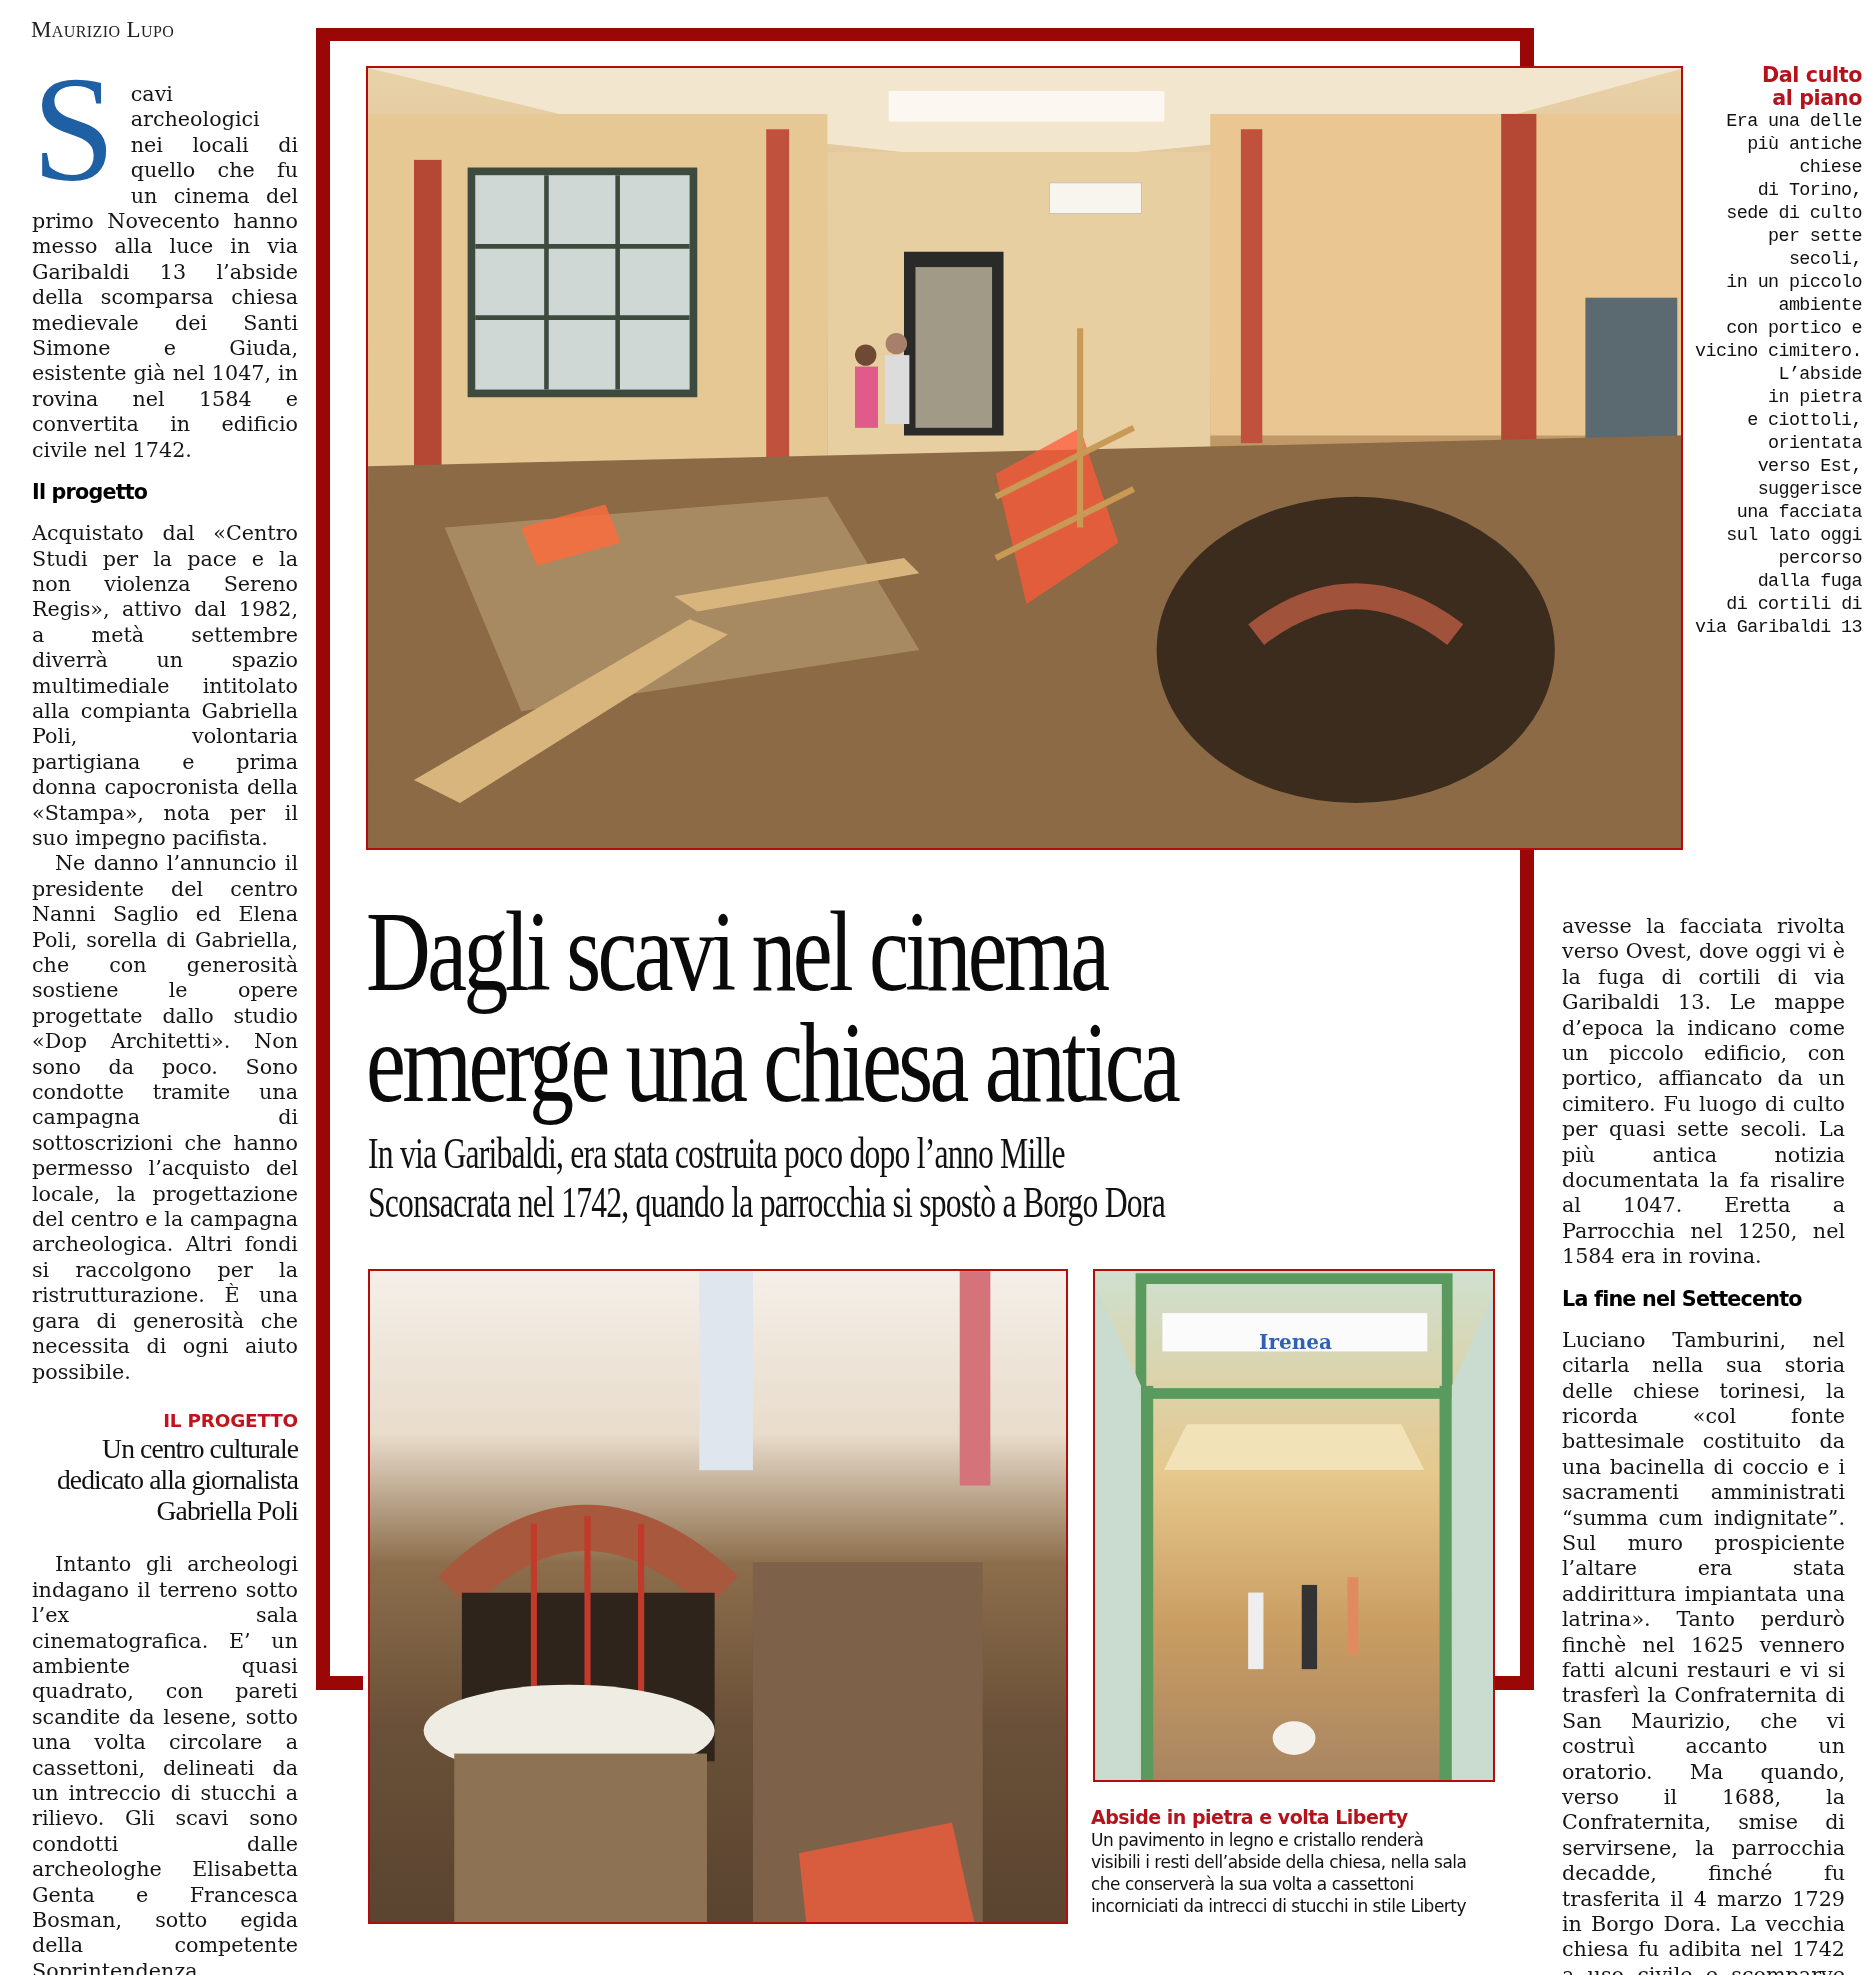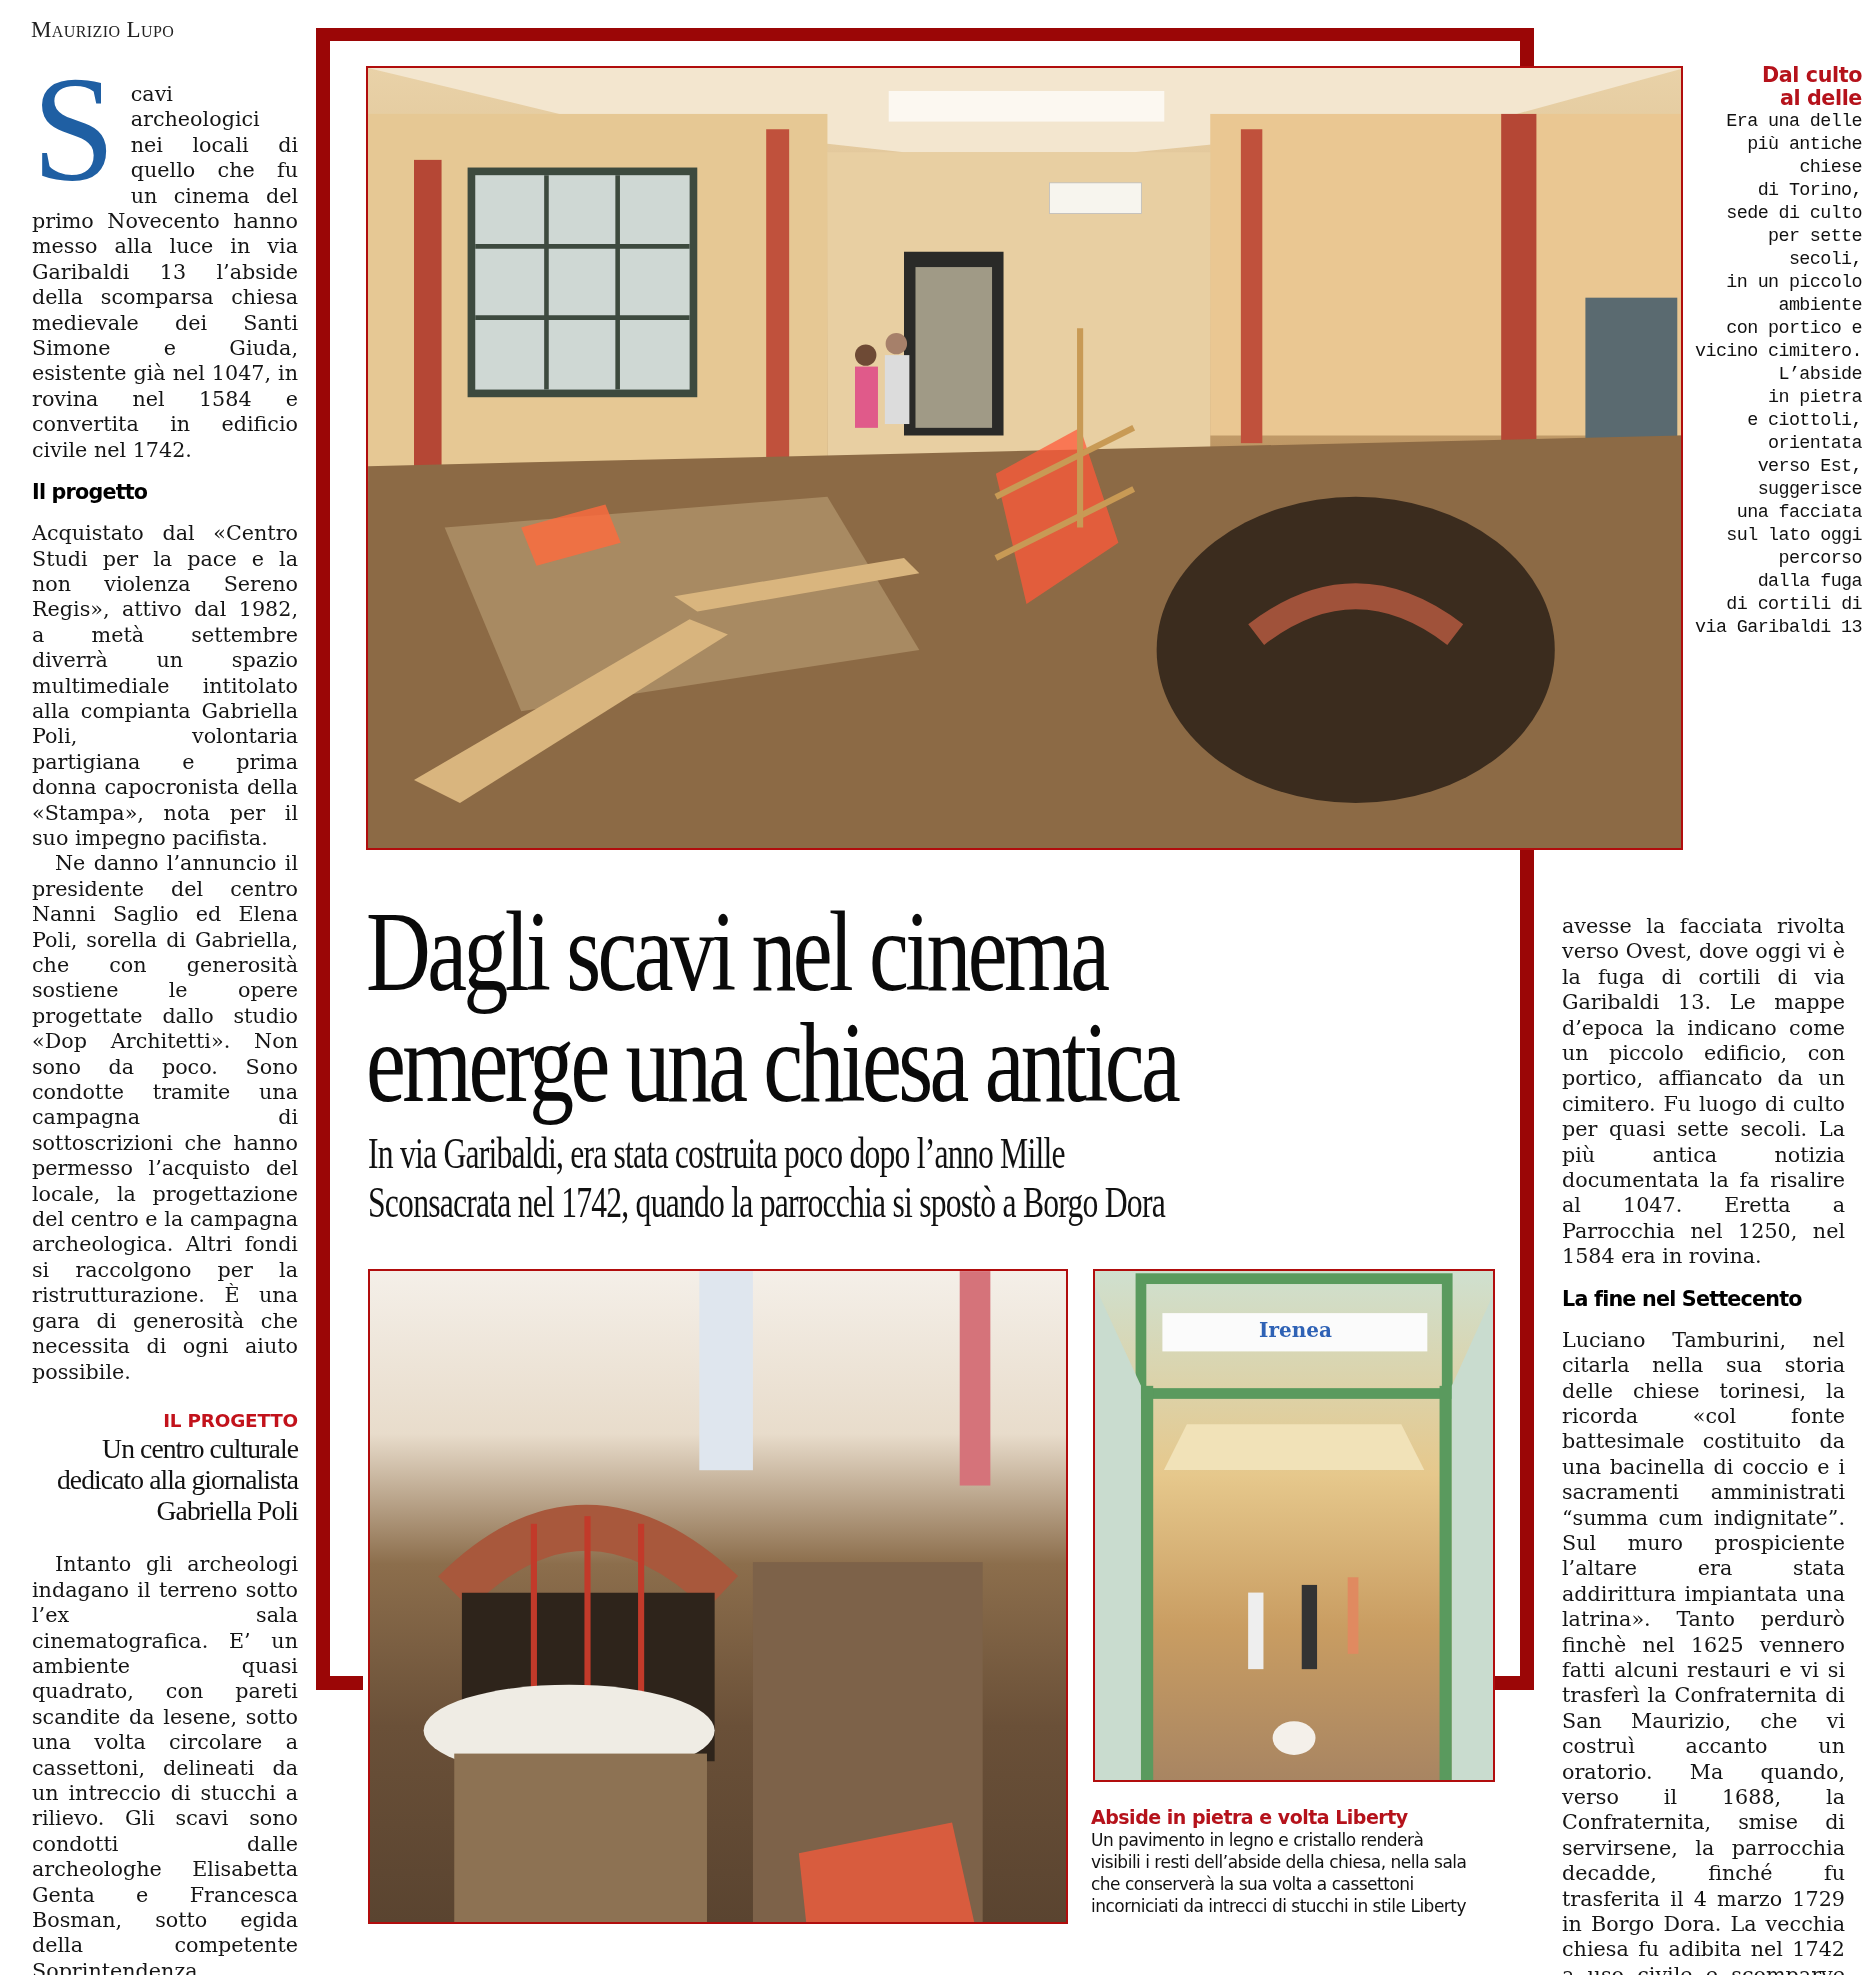--- a/index.html
+++ b/index.html
@@ -100,21 +100,21 @@
 
     <circle cx="650" cy="375" r="14" fill="#6e4a35"></circle>
       <rect x="636" y="390" width="30" height="80" fill="#e05a8a"></rect>
     <circle cx="690" cy="360" r="14" fill="#a6806a"></circle>
       <rect x="675" y="375" width="32" height="90" fill="#dcdcdc"></rect>
   </svg>
 </div>
 
 <div class="abs" style="left:1692px; top:64px; width:170px;">
   <div class="sidebar-title">Dal culto</div>
-  <div class="sidebar-title">al delle</div>
+  <div class="sidebar-title">al piano</div>
   <div class="sidebar-text">Era una delle</div>
   <div class="sidebar-text">più antiche</div>
   <div class="sidebar-text">chiese</div>
   <div class="sidebar-text">di Torino,</div>
   <div class="sidebar-text">sede di culto</div>
   <div class="sidebar-text">per sette secoli,</div>
   <div class="sidebar-text">in un piccolo</div>
   <div class="sidebar-text">ambiente</div>
   <div class="sidebar-text">con portico e</div>
   <div class="sidebar-text">vicino cimitero.</div>
@@ -162,21 +162,21 @@
     <rect x="60" y="150" width="16" height="520" fill="#5a9a5e"></rect>
     <rect x="450" y="150" width="16" height="520" fill="#5a9a5e"></rect>
     <polygon points="0,20 60,150 60,670 0,670" fill="#c9dccf"></polygon>
     <polygon points="525,20 466,150 466,670 525,670" fill="#c9dccf"></polygon>
     <polygon points="120,200 400,200 430,260 90,260" fill="#f1e2b8"></polygon>
     <rect x="200" y="420" width="20" height="100" fill="#eee"></rect>
     <rect x="270" y="410" width="20" height="110" fill="#333"></rect>
     <rect x="330" y="400" width="14" height="100" fill="#e08a60"></rect>
     <ellipse cx="260" cy="610" rx="28" ry="22" fill="#f4f0ea"></ellipse>
   </svg>
-  <div class="abs" style="left:74px; top:47px; width:253px; text-align:center; font-family:'DejaVu Serif', serif; font-size:20px; color:#2f62b5; font-weight:bold;">Irenea</div>
+  <div class="abs" style="left:74px; top:59px; width:253px; text-align:center; font-family:'DejaVu Serif', serif; font-size:20px; color:#2f62b5; font-weight:bold;">Irenea</div>
 </div>
 
 <div class="abs" style="left:1091px; top:1806px; width:429px;">
   <div class="caption-title">Abside in pietra e volta Liberty</div>
   <div class="caption-text">Un pavimento in legno e cristallo renderà</div>
   <div class="caption-text">visibili i resti dell’abside della chiesa, nella sala</div>
   <div class="caption-text">che conserverà la sua volta a cassettoni</div>
   <div class="caption-text">incorniciati da intrecci di stucchi in stile Liberty</div>
 </div>
 

